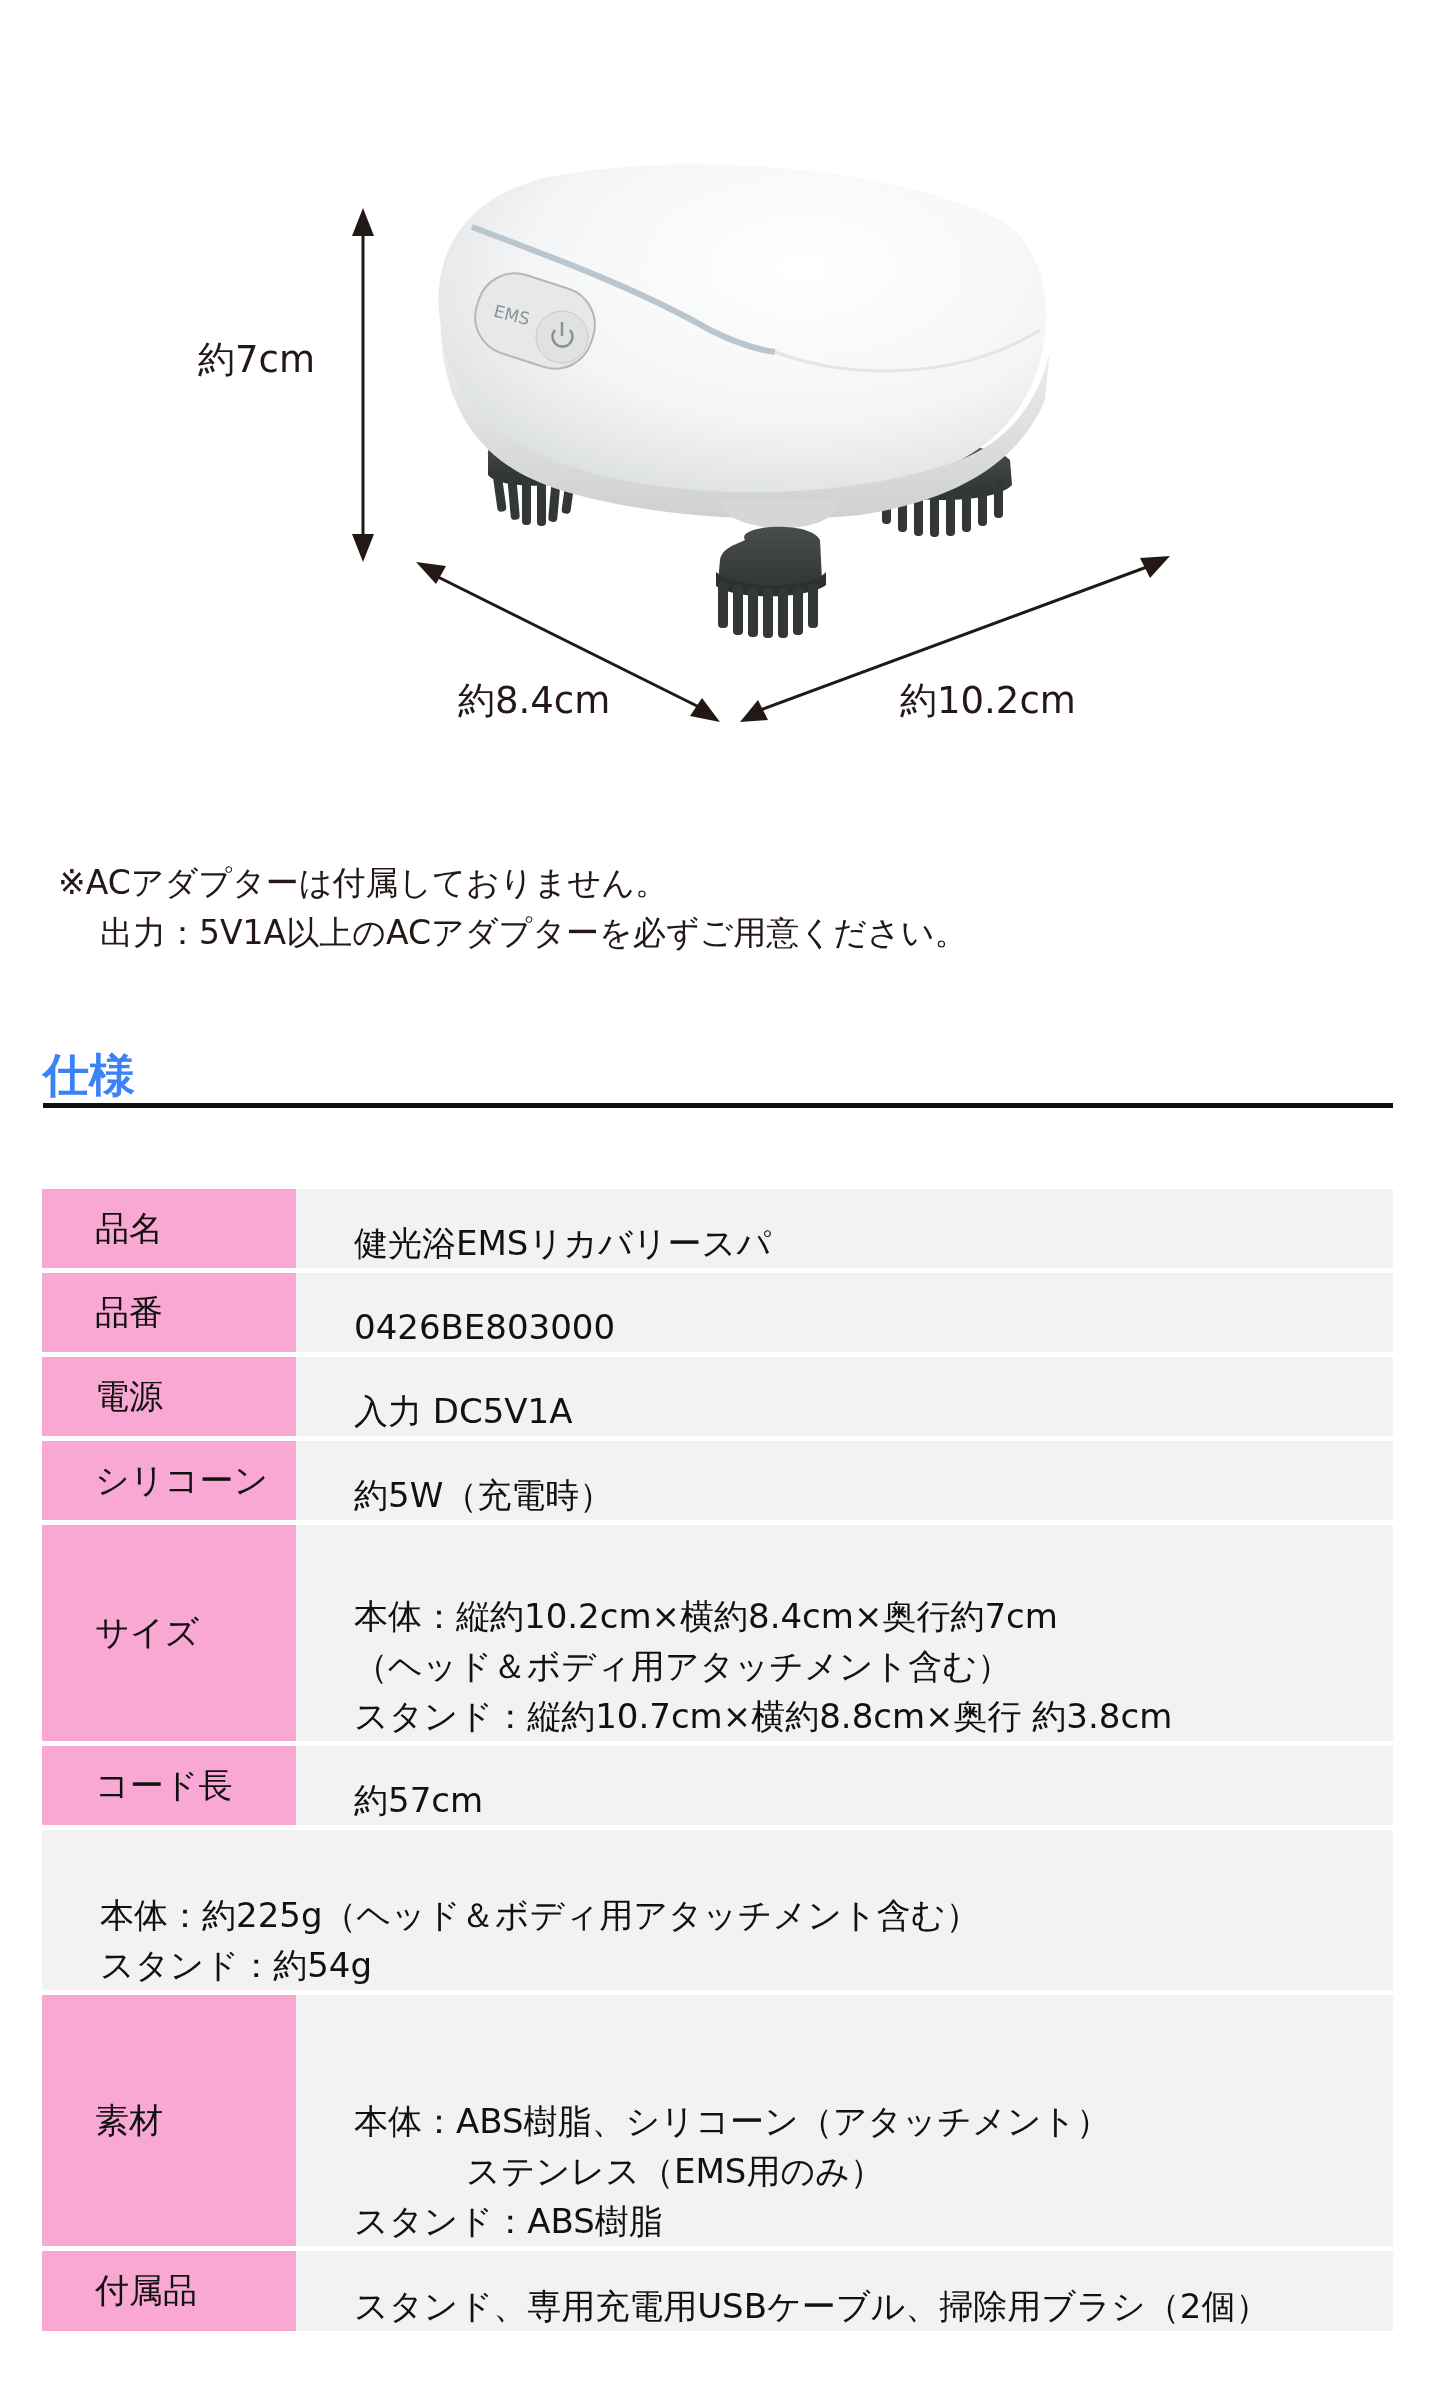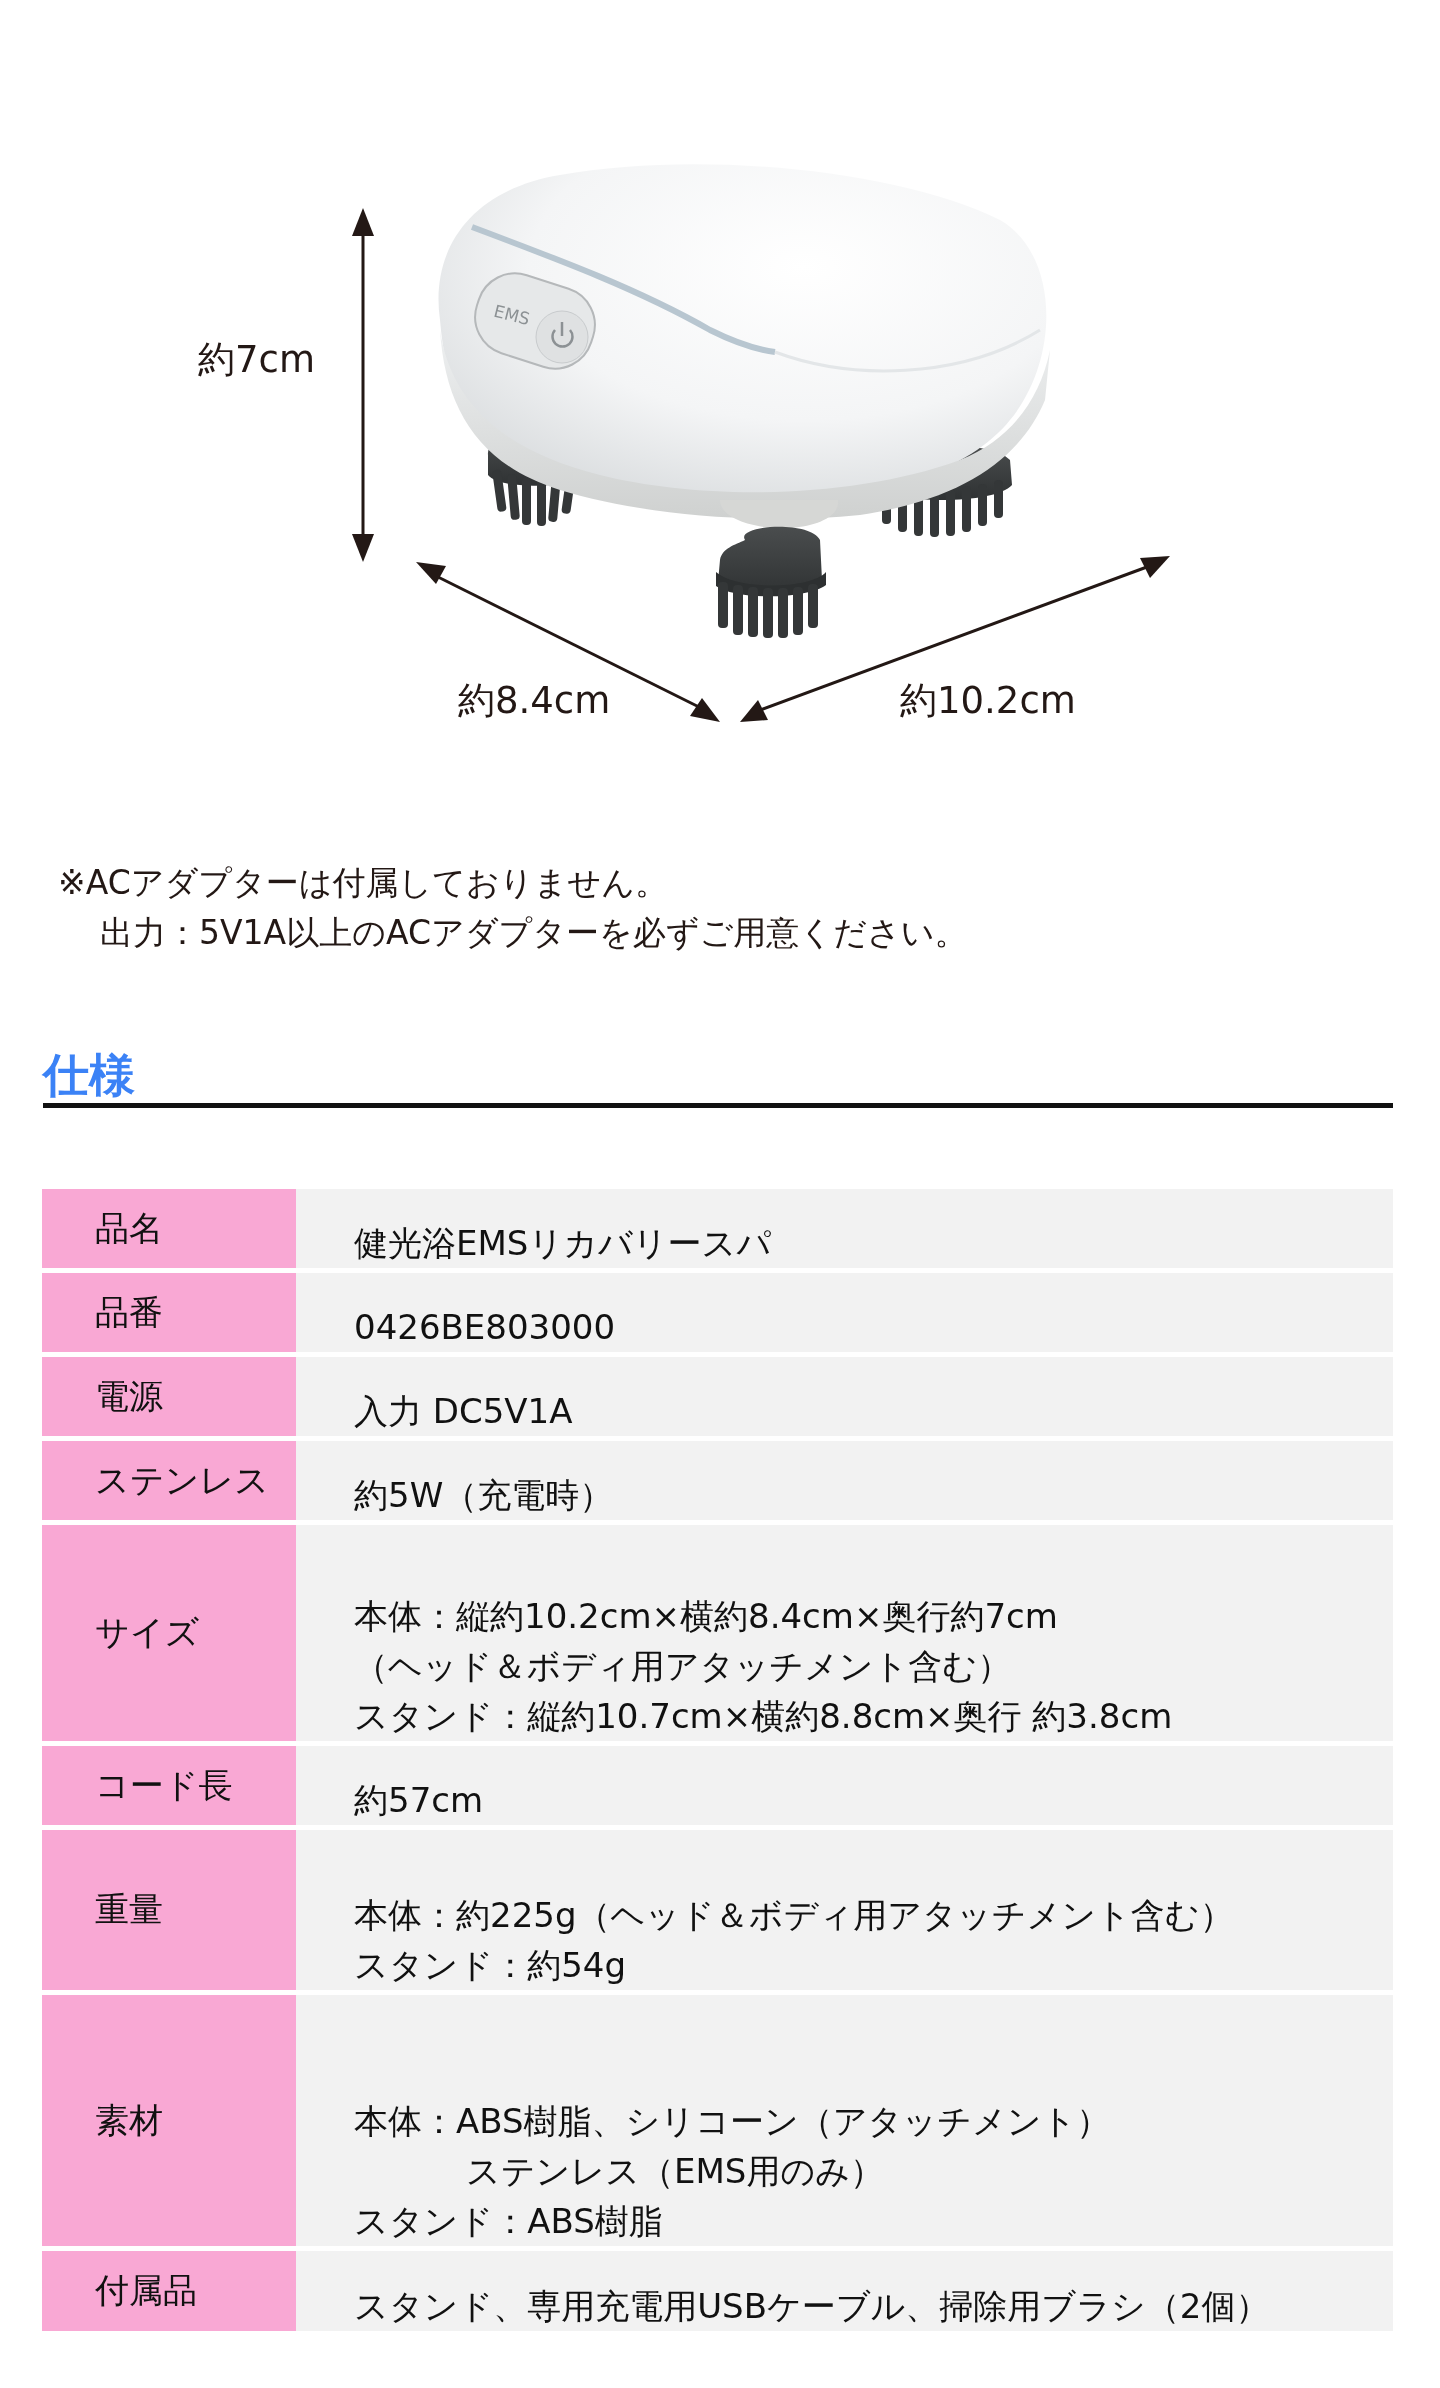--- a/index.html
+++ b/index.html
@@ -151,41 +151,40 @@
       <div>0426BE803000</div>
     </div>
   </div>
   <div class="row" style="height:79px;">
     <div class="k">電源</div>
     <div class="v">
       <div>入力 DC5V1A</div>
     </div>
   </div>
   <div class="row" style="height:79px;">
-    <div class="k">ステンレス</div>
+    <div class="k">シリコーン</div>
     <div class="v">
       <div>約5W（充電時）</div>
     </div>
   </div>
   <div class="row" style="height:216px;">
     <div class="k">サイズ</div>
     <div class="v">
       <div>本体：縦約10.2cm×横約8.4cm×奥行約7cm</div>
       <div>（ヘッド＆ボディ用アタッチメント含む）</div>
       <div>スタンド：縦約10.7cm×横約8.8cm×奥行 約3.8cm</div>
     </div>
   </div>
   <div class="row" style="height:79px;">
     <div class="k">コード長</div>
     <div class="v">
       <div>約57cm</div>
     </div>
   </div>
   <div class="row" style="height:160px;">
-    <div class="k">重量</div>
     <div class="v">
       <div>本体：約225g（ヘッド＆ボディ用アタッチメント含む）</div>
       <div>スタンド：約54g</div>
     </div>
   </div>
   <div class="row" style="height:251px;">
     <div class="k">素材</div>
     <div class="v">
       <div>本体：ABS樹脂、シリコーン（アタッチメント）</div>
       <div class="sub">ステンレス（EMS用のみ）</div>

